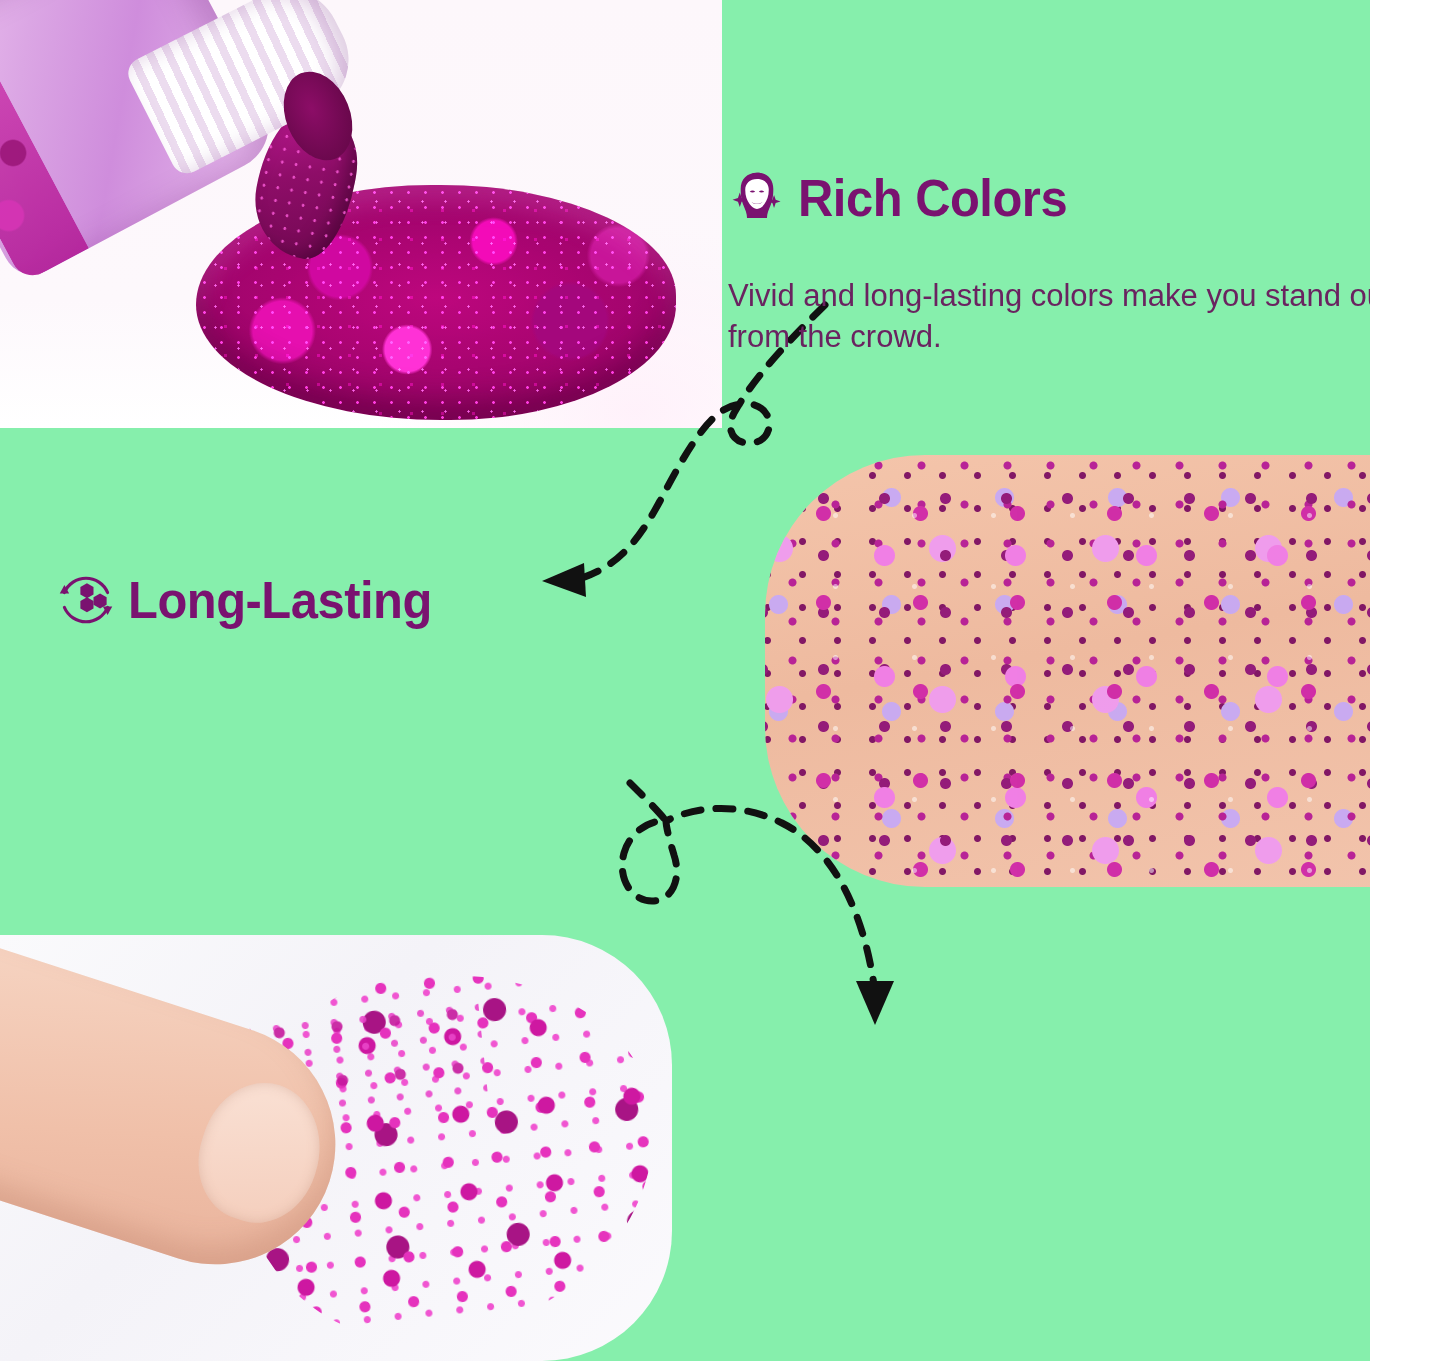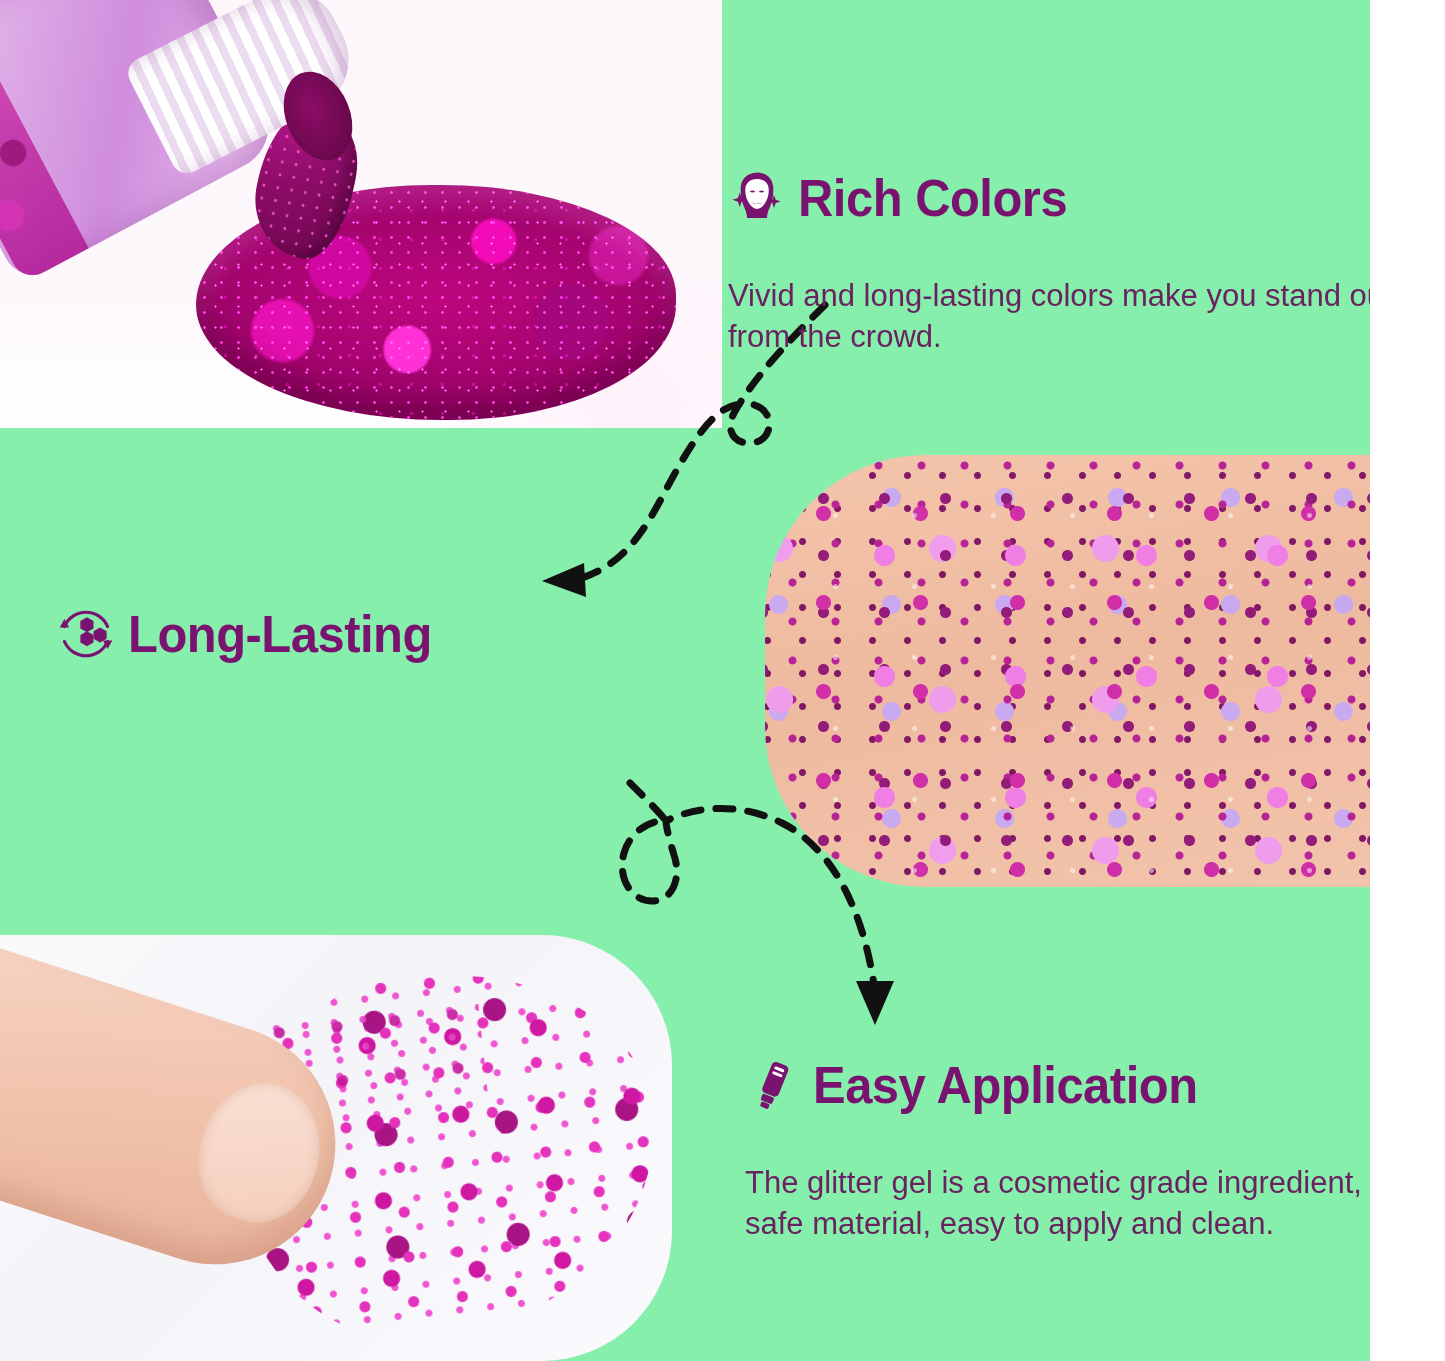--- a/index.html
+++ b/index.html
@@ -188,21 +188,21 @@
   .feat-body{
     font-size:31px;
     line-height:1.33;
     color:#6a2360;
     margin:0;
     font-family:"Liberation Sans","DejaVu Sans",sans-serif;
   }
   .ficon{flex:0 0 auto;display:block;}
 
   #feat-rich{left:728px;top:128px;width:690px;}
-  #feat-long{left:56px;top:564px;width:676px;}
+  #feat-long{left:56px;top:530px;width:676px;}
   #feat-easy{left:745px;top:1015px;width:660px;}
 
   
   .arrow{position:absolute;overflow:visible;}
   #arrow-1{left:520px;top:285px;}
   #arrow-2{left:590px;top:775px;}
 </style>
 </head>
 <body>
 
@@ -286,31 +286,14 @@
           <path d="M55 48l-5-9h10z"></path>
           <path d="M26 18l7-4 7 4v8l-7 4-7-4z"></path>
           <path d="M40 29l7-4 7 4v8l-7 4-7-4z"></path>
           <path d="M26 33l7-4 7 4v8l-7 4-7-4z"></path>
         </g>
       </svg>
       <h2 class="feat-title">Long-Lasting</h2>
     </div>
   </div>
 
-  <div class="feature" id="feat-easy">
-    <div class="feat-head">
-      <svg class="ficon" width="56" height="56" viewBox="0 0 64 64">
-        <g fill="#7a1270" transform="rotate(22 32 32)">
-          <rect x="22" y="6" width="20" height="38" rx="5"></rect>
-          <rect x="25" y="45" width="14" height="8" rx="2"></rect>
-          <rect x="27" y="54" width="10" height="6" rx="2"></rect>
-        </g>
-        <g fill="#ffffff" transform="rotate(22 32 32)">
-          <rect x="26" y="11" width="12" height="3.4" rx="1.7"></rect>
-          <rect x="26" y="17" width="12" height="3.4" rx="1.7"></rect>
-        </g>
-      </svg>
-      <h2 class="feat-title">Easy Application</h2>
-    </div>
-    <p class="feat-body">The glitter gel is a cosmetic grade ingredient, safe material, easy to apply and clean.</p>
-  </div>
 
 </div>
 
 </body></html>

